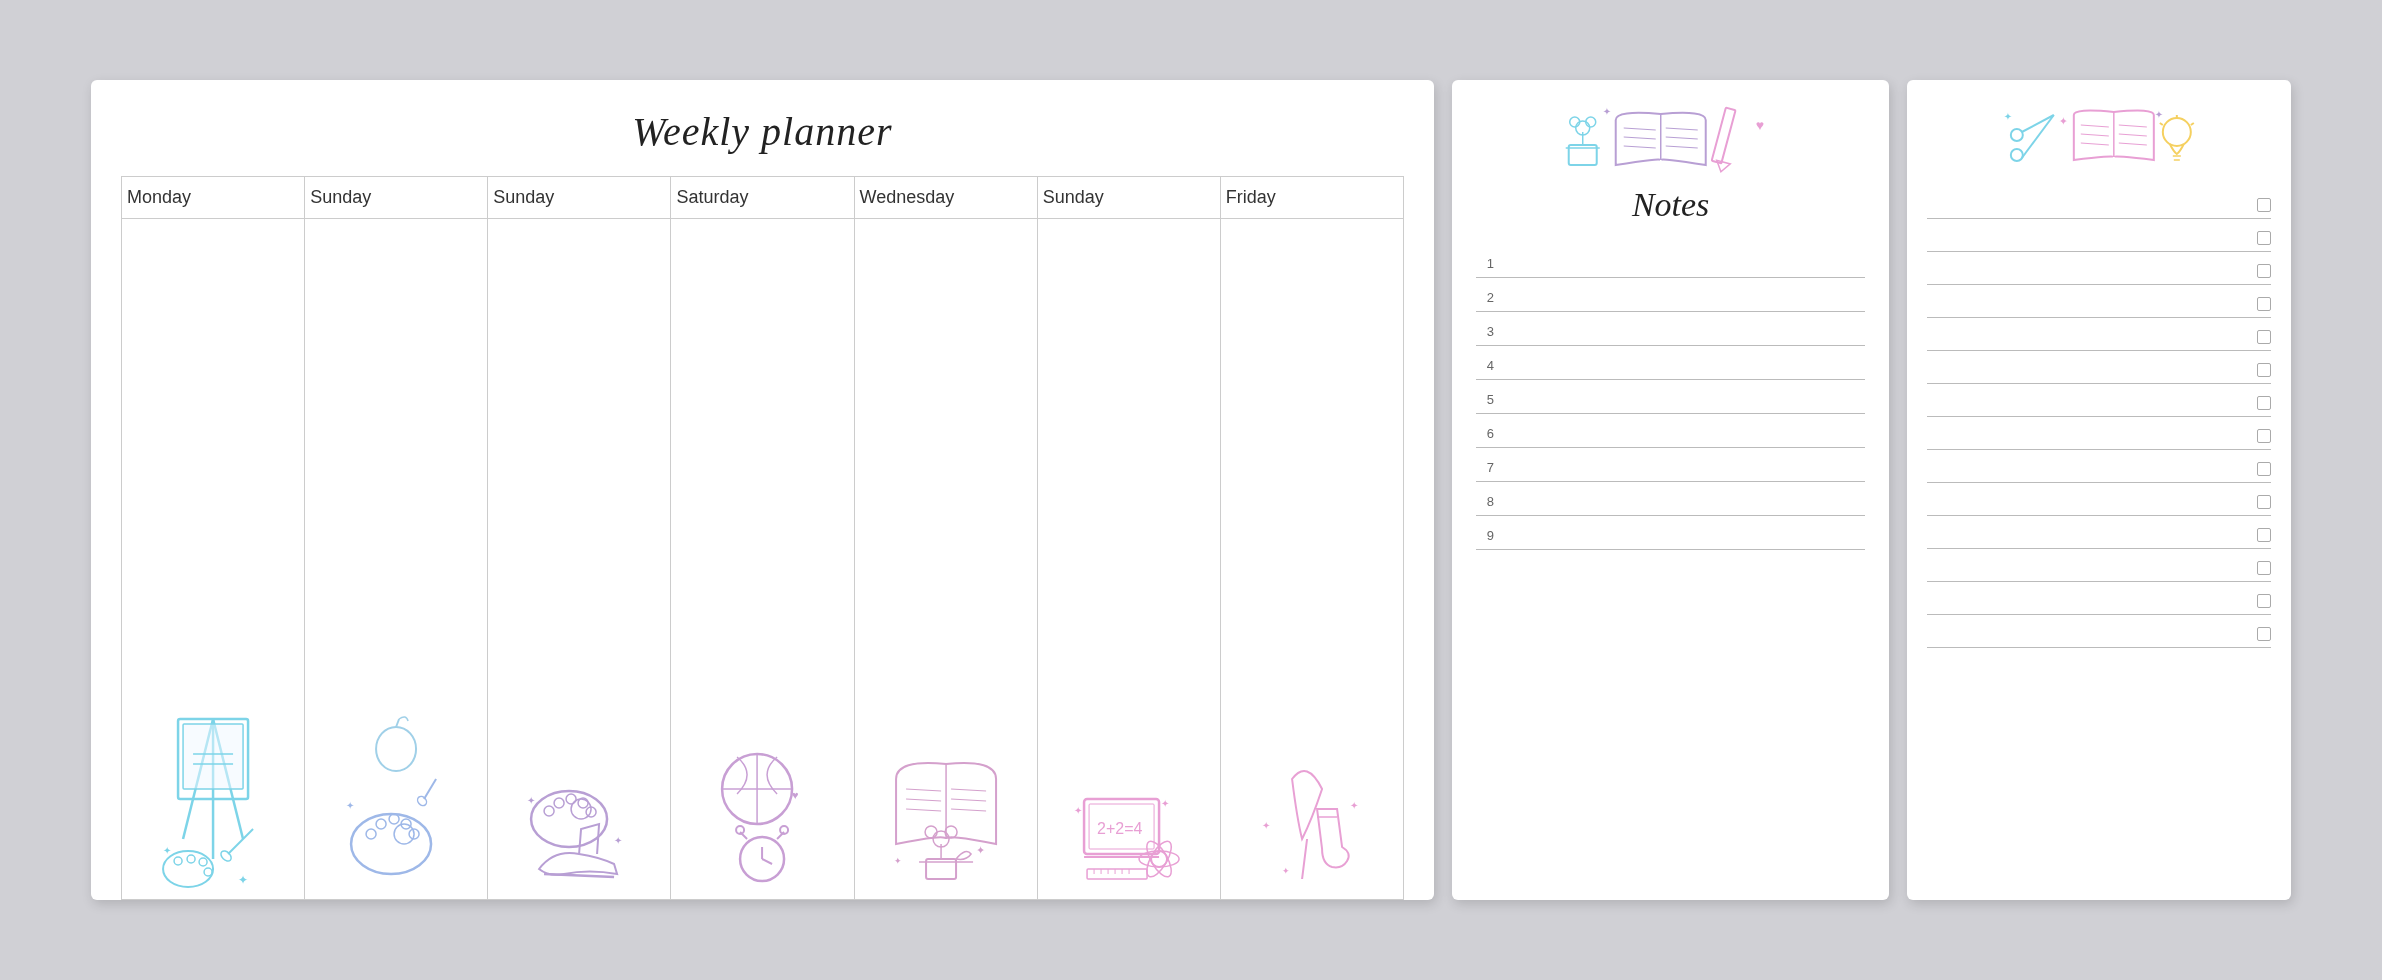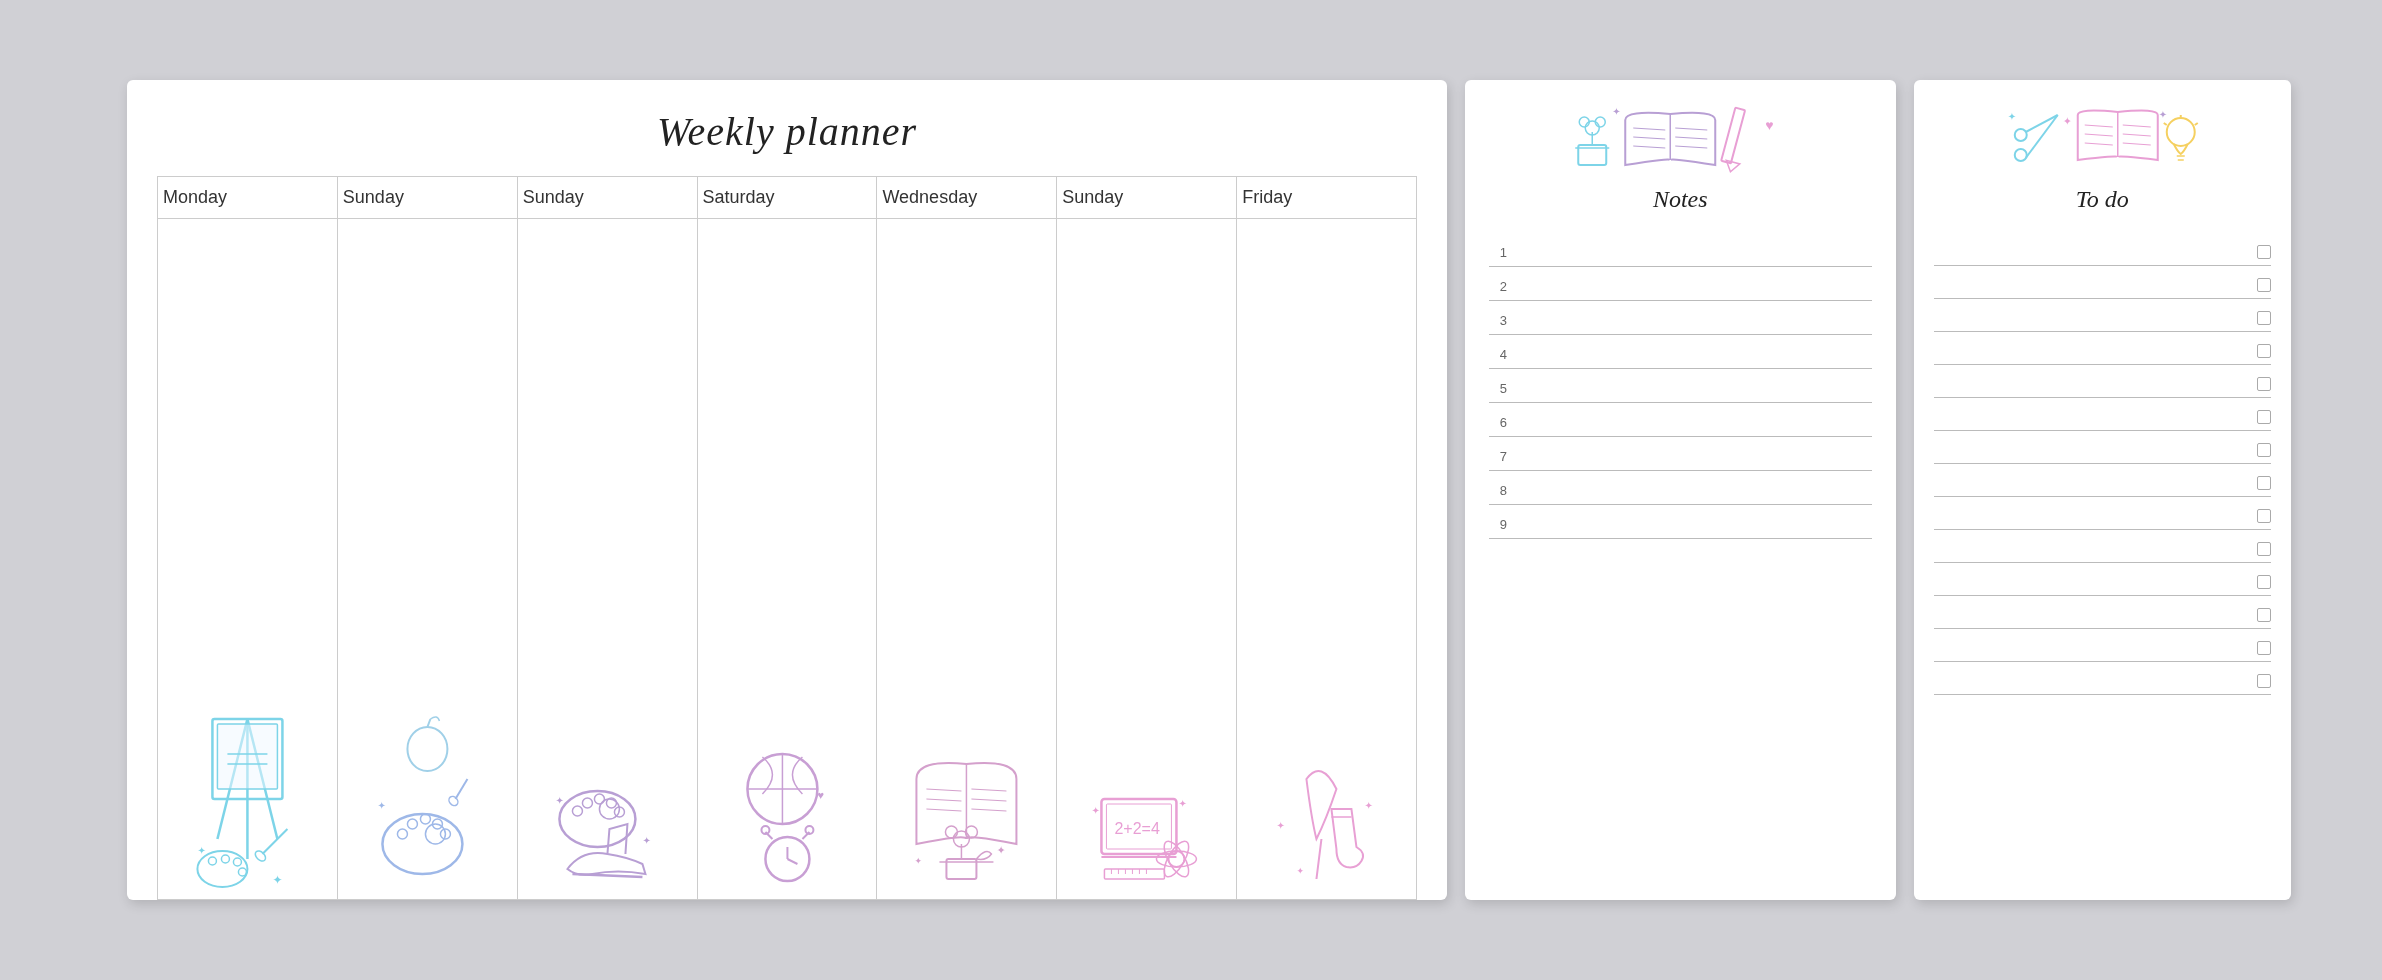--- a/index.html
+++ b/index.html
@@ -26,21 +26,20 @@
     .weekly-planner {
       background: white;
       border-radius: 6px;
       box-shadow: 2px 4px 12px rgba(0,0,0,0.15);
       flex: 2.8;
       padding: 28px 30px 0 30px;
       overflow: hidden;
       min-height: 820px;
       display: flex;
       flex-direction: column;
-      margin-left: 36px;
     }
 
     .planner-title {
       text-align: center;
       font-family: 'Courier New', cursive;
       font-size: 38px;
       font-weight: 400;
       color: #222;
       margin-bottom: 20px;
       font-style: italic;
@@ -104,21 +103,21 @@
       align-items: center;
       gap: 8px;
       margin-bottom: 6px;
       height: 80px;
     }
 
     .panel-title {
       text-align: center;
       font-family: Georgia, serif;
       font-style: italic;
-      font-size: 24px;
+      font-size: 34px;
       color: #222;
       margin-bottom: 20px;
     }
 
     .notes-lines {
       flex: 1;
       display: flex;
       flex-direction: column;
       gap: 0;
     }
@@ -488,21 +487,20 @@
         <line x1="174" y1="56" x2="182" y2="56" stroke="#f5d060" stroke-width="1.5"></line>
         <line x1="175" y1="60" x2="181" y2="60" stroke="#f5d060" stroke-width="1.5"></line>
         <line x1="178" y1="18" x2="178" y2="15" stroke="#f5d060" stroke-width="2"></line>
         <line x1="192" y1="25" x2="195" y2="23" stroke="#f5d060" stroke-width="2"></line>
         <line x1="164" y1="25" x2="161" y2="23" stroke="#f5d060" stroke-width="2"></line>
 
         <text x="156" y="18" font-size="10" fill="#b89fd4">✦</text>
       </svg>
     </div>
 
-    <div class="panel-title">To do</div>
 
     <div class="todo-lines">
       <div class="todo-line">
         <div class="todo-underline"></div>
         <div class="todo-checkbox"></div>
       </div>
       <div class="todo-line">
         <div class="todo-underline"></div>
         <div class="todo-checkbox"></div>
       </div>

